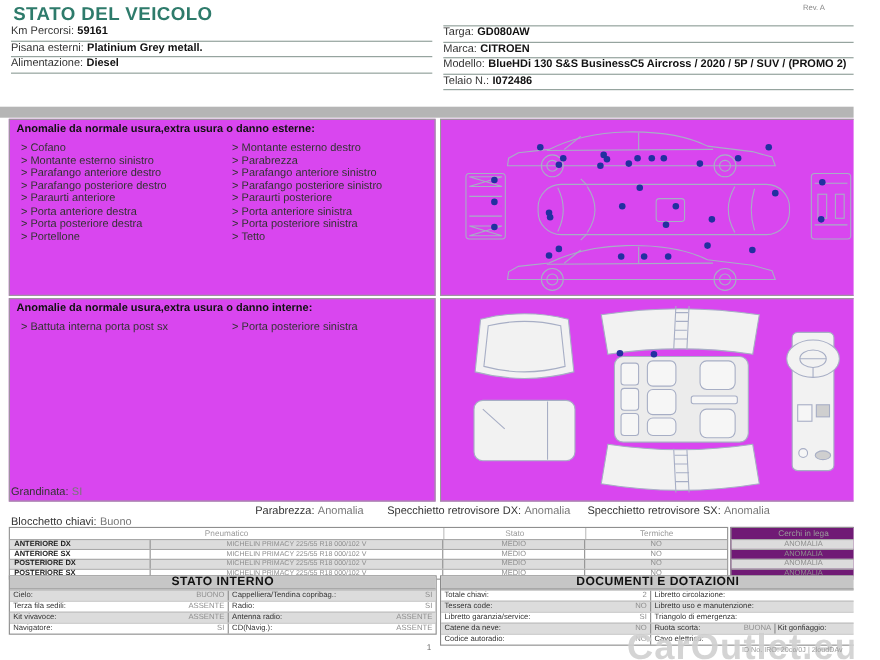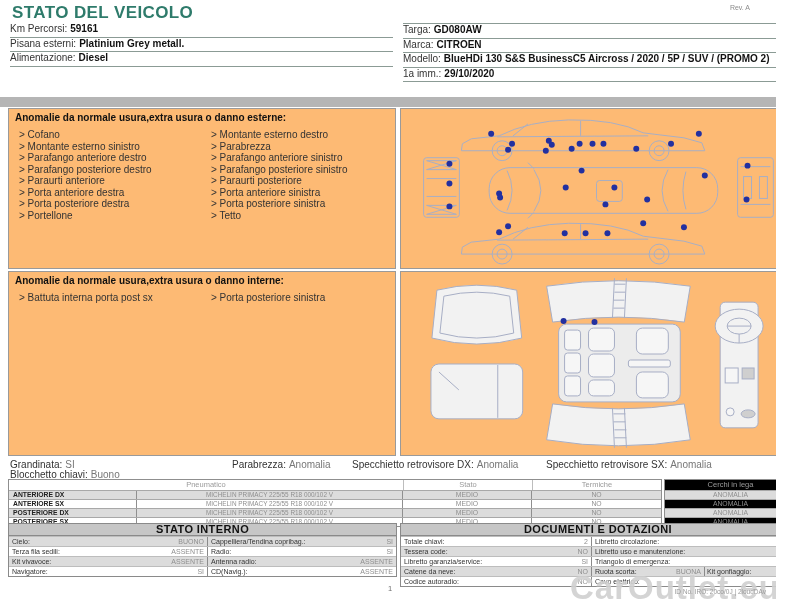--- a/index.html
+++ b/index.html
@@ -12,36 +12,36 @@
   .rev{position:absolute;right:26px;top:4px;font-size:7px;color:#8a8a8a;}
   .info{position:absolute;top:23px;font-size:10px;color:#333;}
   .info-left{left:10px;width:383px;}
   .info-right{left:403px;width:391px;border-top:1px solid #8b9b95;}
   .info-row{border-bottom:1px solid #8b9b95;padding:1px 0 2px 0;line-height:10.5px;}
   .info-row .val{font-weight:bold;color:#111;margin-left:3px;}
 
   .divider-bar{position:absolute;left:0;top:97px;width:800px;height:10px;background:#b5b5b5;}
 
   
-  .panel{position:absolute;border:1px solid #9a9a9a;background:#fdba74;}
+  .panel{position:absolute;border:1px solid #9a9a9a;background:#d946ef;}
   .p-ext-list{left:8px;top:108px;width:386px;height:159px;}
   .p-int-list{left:8px;top:271px;width:386px;height:183px;text-align:right;}
   .p-ext-diag{left:400px;top:108px;width:394px;height:159px;}
   .p-int-diag{left:400px;top:271px;width:394px;height:183px;}
   .panel-title{position:absolute;left:6px;top:3px;font-size:10px;font-weight:bold;color:#111;}
   .an-col{position:absolute;top:20px;font-size:10px;color:#333;line-height:11.5px;white-space:nowrap;}
   .an-col.c1{left:10px;} .an-col.c2{left:202px;}
 
   
   .sline{position:absolute;font-size:10px;color:#333;white-space:nowrap;}
   .sline .sval{color:#777;margin-left:3px;}
 
   
   .tire-table{position:absolute;left:8px;top:479px;width:652px;border:1px solid #8f8f8f;background:#fff;}
-  .cerchi-table{position:absolute;left:664px;top:479px;width:131px;border:1px solid #8f8f8f;background:#000000;}
+  .cerchi-table{position:absolute;left:664px;top:479px;width:131px;border:1px solid #8f8f8f;background:#701a75;}
   .tt-head{display:flex;height:10px;line-height:10px;color:#9b9b9b;font-size:7.5px;}
   .tt-head div{text-align:center;}
   .h-pneu{width:394px;border-right:1px solid #bdbdbd;}
   .h-stato{width:128px;border-right:1px solid #bdbdbd;}
   .h-term{flex:1;}
   .h-cerchi{width:100%;text-align:center;}
   .tt-row{display:flex;height:8px;line-height:8px;border-top:1px solid #a8a8a8;font-size:6.8px;}
   .tt-row.alt{background:#dcdcdc;}
   .c-pos{width:123px;padding-left:4px;font-weight:bold;color:#222;border-right:1px solid #8f8f8f;}
   .c-tire{width:265px;text-align:center;color:#8f8f8f;font-size:6.4px;border-right:1px solid #8f8f8f;}
@@ -103,21 +103,21 @@
     <div class="info-row">
       <span class="lbl">Targa:</span><span class="val">GD080AW</span>
     </div>
     <div class="info-row">
       <span class="lbl">Marca:</span><span class="val">CITROEN</span>
     </div>
     <div class="info-row">
       <span class="lbl">Modello:</span><span class="val">BlueHDi 130 S&amp;S BusinessC5 Aircross / 2020 / 5P / SUV / (PROMO 2)</span>
     </div>
     <div class="info-row">
-      <span class="lbl">1a imm.:</span><span class="val">29/10/2020</span>
+      <span class="lbl">Telaio N.:</span><span class="val">I072486</span>
     </div>
   </div>
 
   <div class="divider-bar"></div>
 
   <div class="panel p-ext-list">
     <div class="panel-title">Anomalie da normale usura,extra usura o danno esterne:</div>
     <div class="an-col c1">
         <div>&gt; Cofano</div>
         <div>&gt; Montante esterno sinistro</div>
@@ -264,33 +264,33 @@
           <rect x="342" y="96" width="12" height="11" fill="#cfcfcf"></rect>
           <circle cx="330" cy="140" r="4" fill="#f6f6f6"></circle>
           <ellipse cx="348" cy="142" rx="7" ry="4" fill="#cfcfcf"></ellipse>
         </g>
       </g>
     <circle cx="163" cy="49" r="3" fill="#2230a0"></circle>
         <circle cx="194" cy="50" r="3" fill="#2230a0"></circle>
       </svg>
   </div>
 
-  <div class="sline" style="left:10px;top:459px;">
+  <div class="sline" style="left:10px;top:442px;">
     <span>Grandinata:</span><span class="sval">SI</span>
   </div>
   <div class="sline" style="left:10px;top:469px;">
     <span>Blocchetto chiavi:</span><span class="sval">Buono</span>
   </div>
   <div class="sline" style="left:232px;top:459px;">
     <span>Parabrezza:</span><span class="sval">Anomalia</span>
   </div>
   <div class="sline" style="left:352px;top:459px;">
     <span>Specchietto retrovisore DX:</span><span class="sval">Anomalia</span>
   </div>
-  <div class="sline" style="left:546px;top:459px;text-align:right;">
+  <div class="sline" style="left:534px;top:459px;text-align:right;">
     <span>Specchietto retrovisore SX:</span><span class="sval">Anomalia</span>
   </div>
 
   <div class="tire-table">
     <div class="tt-head">
       <div class="h-pneu">Pneumatico</div>
       <div class="h-stato">Stato</div>
       <div class="h-term">Termiche</div>
     </div>
     <div class="tt-row alt">

